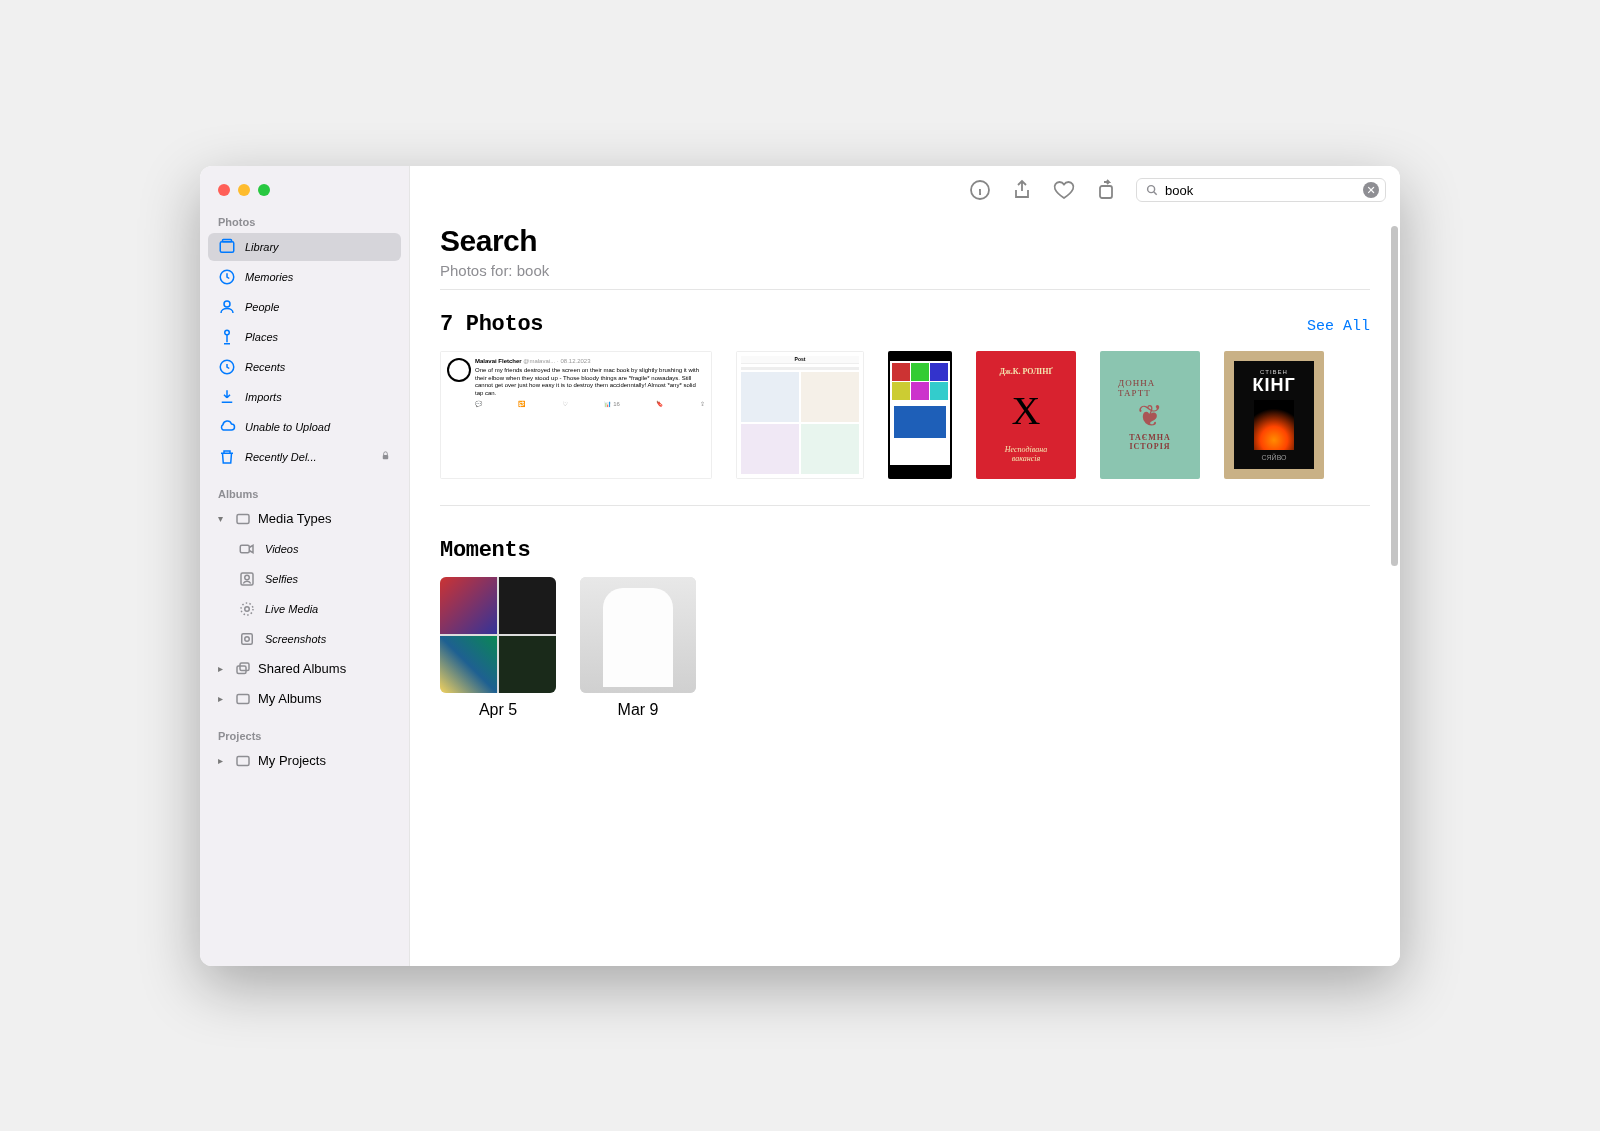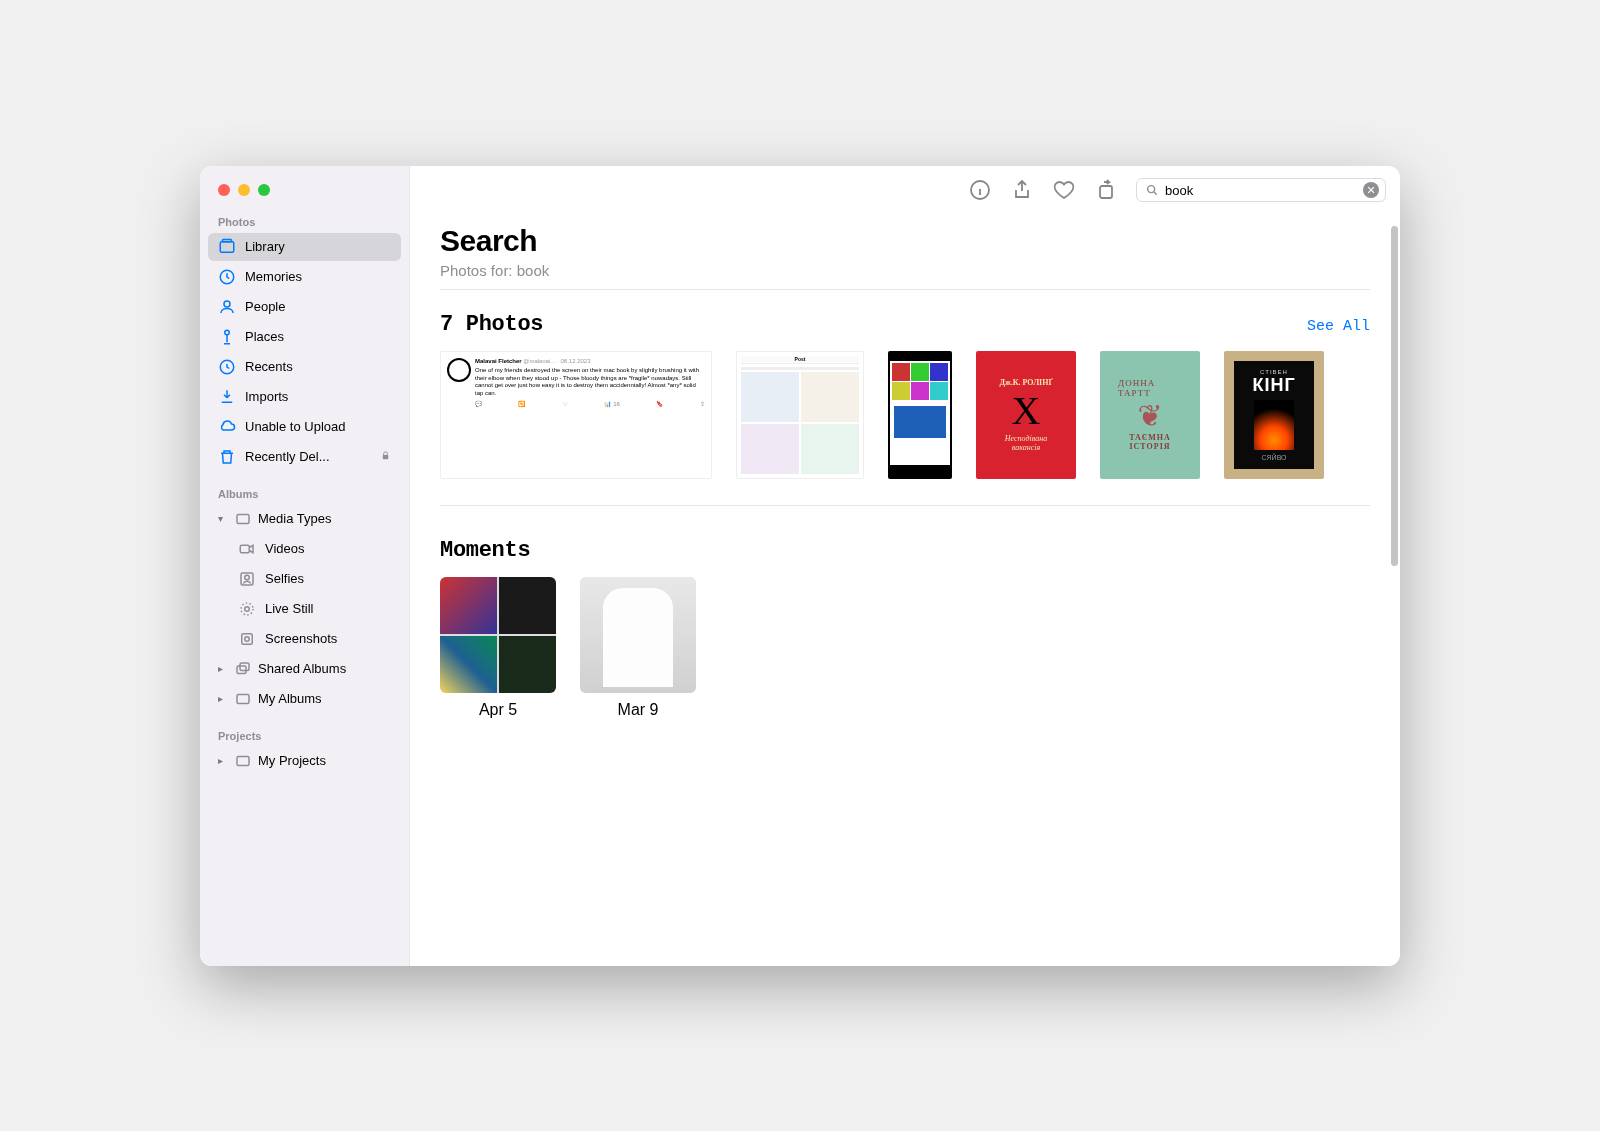--- a/index.html
+++ b/index.html
@@ -48,23 +48,24 @@
       padding: 6px 18px 4px 18px;
       letter-spacing: 0;
     }
     .nav-item {
       display: flex;
       align-items: center;
       gap: 9px;
       padding: 5px 10px;
       margin: 1px 8px;
       border-radius: 6px;
-      font-size: 13px;
+      font-size: 11px;
       color: #000;
       cursor: default;
+      font-style: italic;
     }
     .nav-item.selected {
       background: #d6d5da;
     }
     .nav-item .icon {
       width: 18px; height: 18px;
       display: flex; align-items: center; justify-content: center;
       color: #007aff;
       flex-shrink: 0;
     }
@@ -238,21 +239,21 @@
       color: #fff;
     }
     .tweet-body { flex: 1; }
     .tweet-name { font-weight: 700; }
     .tweet-handle { color: #999; }
     .tweet-text { color: #000; margin-top: 2px; }
     .tweet-actions { display: flex; justify-content: space-between; color: #888; margin-top: 4px; font-size: 6px; }
     .red-book {
       background: #d8222f;
       width: 100%; height: 100%;
-      display: flex; flex-direction: column; align-items: center; justify-content: center;
+      display: flex; flex-direction: column; align-items: center; justify-content: space-between;
       color: #f4e5b0;
       font-family: serif;
       padding: 16px;
     }
     .red-book .author { font-size: 8px; font-weight: bold; }
     .red-book .x { font-size: 40px; color: #000; font-weight: 300; }
     .red-book .title { font-size: 8px; font-style: italic; text-align: center; }
     .teal-book {
       background: #8bc5b0;
       width: 100%; height: 100%;
@@ -456,21 +457,21 @@
       </span>
       <span>Selfies</span>
     </div>
     <div class="nav-item sub">
       <span class="icon">
         <svg viewBox="0 0 24 24" fill="none" stroke="currentColor" stroke-width="2">
             <circle cx="12" cy="12" r="3"></circle>
             <circle cx="12" cy="12" r="8" stroke-dasharray="2 3"></circle>
           </svg>
       </span>
-      <span>Live Still</span>
+      <span>Live Media</span>
     </div>
     <div class="nav-item sub">
       <span class="icon">
         <svg viewBox="0 0 24 24" fill="none" stroke="currentColor" stroke-width="2">
             <rect x="5" y="5" width="14" height="14" rx="2"></rect>
             <circle cx="12" cy="12" r="3"></circle>
           </svg>
       </span>
       <span>Screenshots</span>
     </div>

